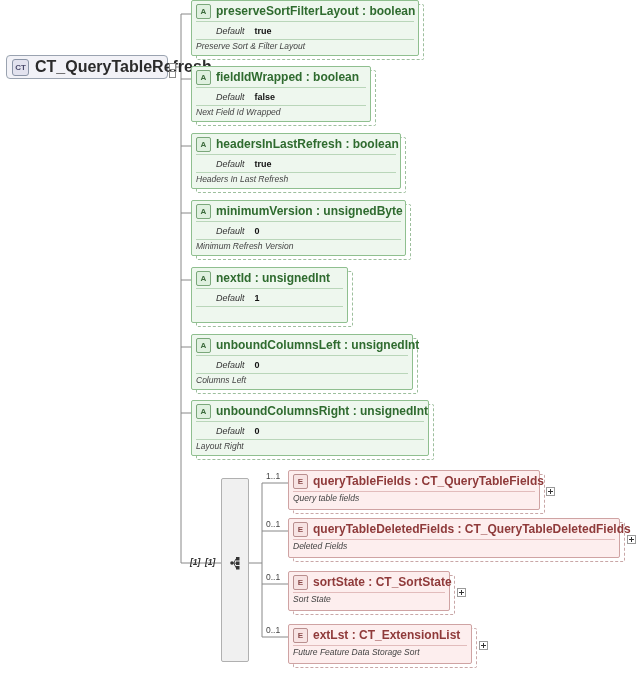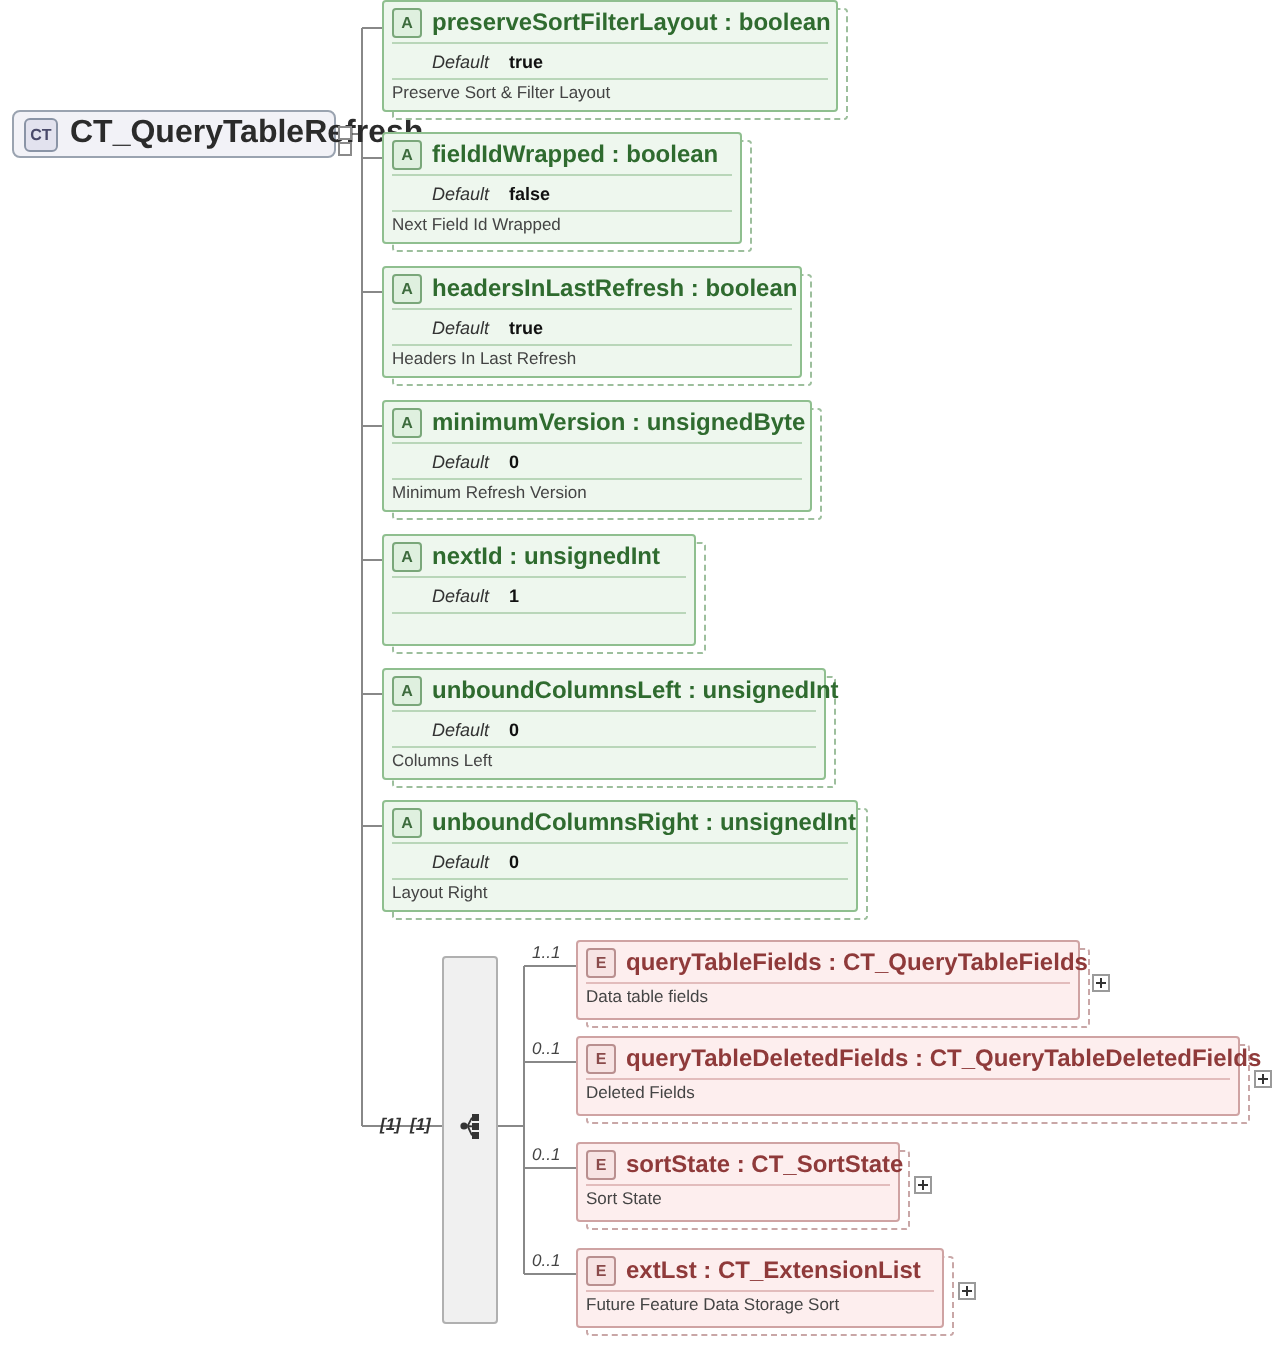--- a/index.html
+++ b/index.html
@@ -119,20 +119,21 @@
     margin-right: 10px;
   }
   .defrow .dval {
     font-weight: bold;
     color: #111;
     font-size: 9px;
   }
   .docrow {
     padding: 0 4px;
     font-size: 8.5px;
+    font-style: italic;
     color: #444;
     line-height: 13px;
     white-space: nowrap;
   }
 
   
   .card.el {
     border: 1px solid #cfa3a3;
     background: #fdeeee;
   }
@@ -140,21 +141,20 @@
   .card.el .card-sep { border-top: 1px solid #e2bcbc; }
   .card.el-dashed {
     border: 1px dashed #c9a7a7;
     background: transparent;
   }
 
   
   .occ {
     position: absolute;
     font-size: 8.5px;
-    font-style: italic;
     color: #444;
     white-space: nowrap;
   }
   .occ-bold {
     position: absolute;
     font-size: 8.5px;
     font-weight: bold;
     font-style: italic;
     color: #333;
     white-space: nowrap;
@@ -356,21 +356,21 @@
   <div class="occ-bold" style="left:205px; top:557px;">[1]</div>
 
   <div class="occ" style="left:266px; top:471px;">1..1</div>
   <div class="card el-dashed" style="left:293px; top:474px; width:252px; height:40px;"></div>
   <div class="card el" style="left:288px; top:470px; width:252px; height:40px;">
     <div class="card-head">
       <span class="badge e">E</span>
       <span class="name">queryTableFields : CT_QueryTableFields</span>
     </div>
     <div class="card-sep"></div>
-    <div class="docrow">Data table fields</div>
+    <div class="docrow">Query table fields</div>
   </div>
   <div class="plus" style="left:546px; top:487px;"></div>
 
   <div class="occ" style="left:266px; top:519px;">0..1</div>
   <div class="card el-dashed" style="left:293px; top:522px; width:332px; height:40px;"></div>
   <div class="card el" style="left:288px; top:518px; width:332px; height:40px;">
     <div class="card-head">
       <span class="badge e">E</span>
       <span class="name">queryTableDeletedFields : CT_QueryTableDeletedFields</span>
     </div>

